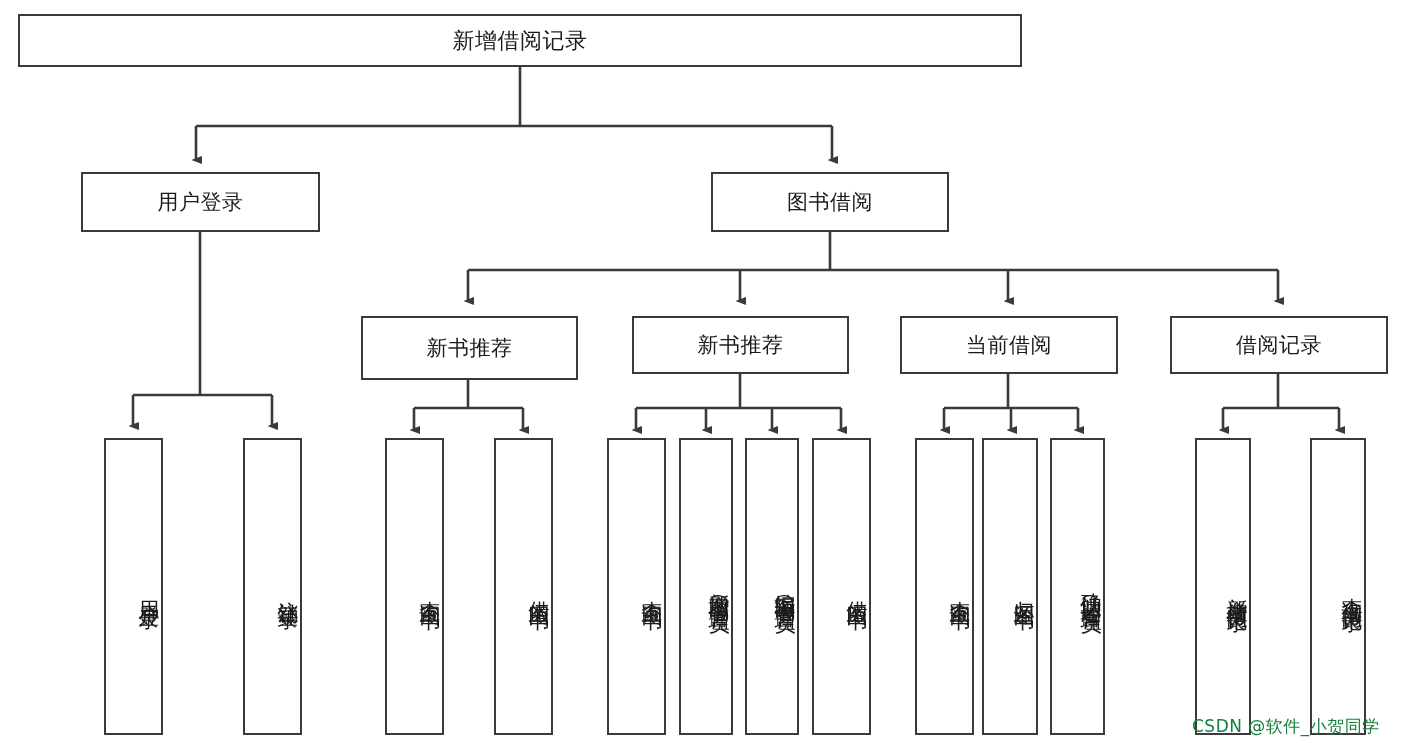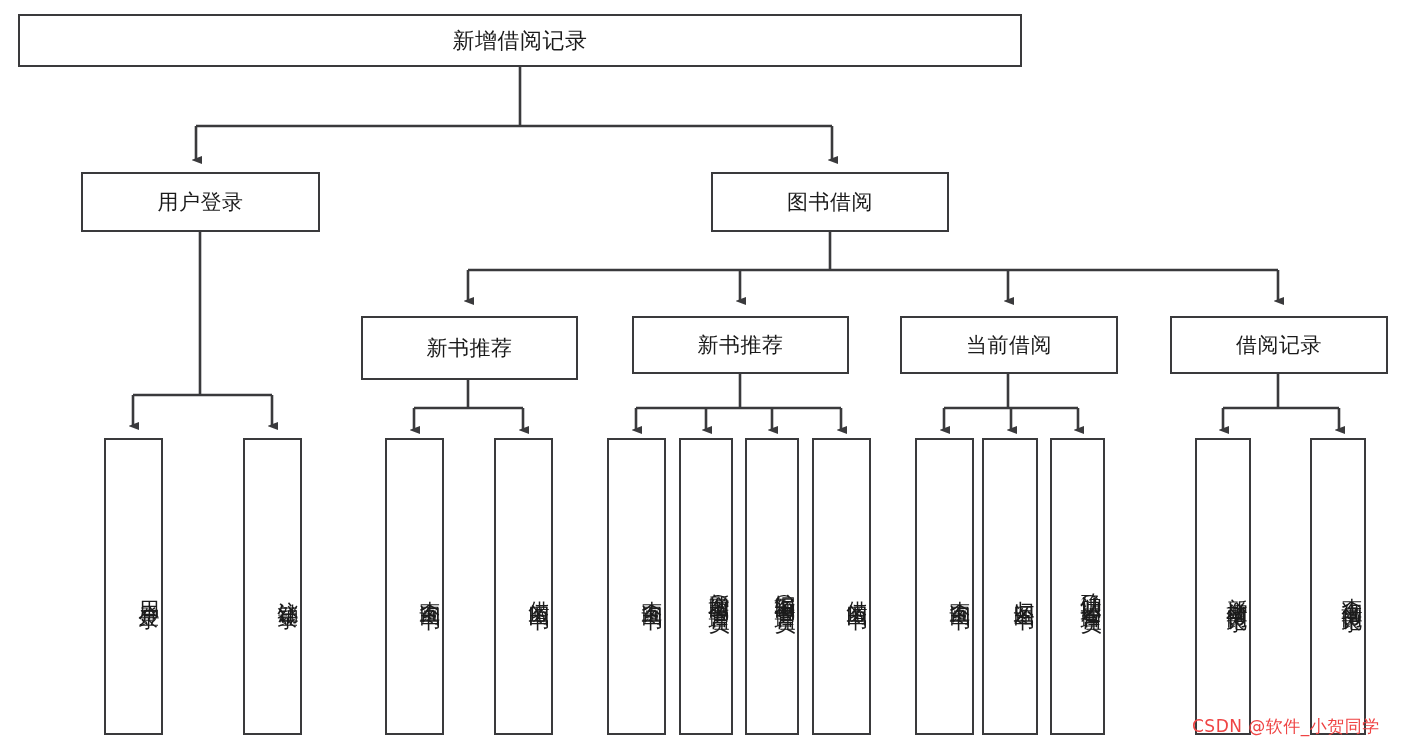--- a/index.html
+++ b/index.html
@@ -46,21 +46,21 @@
     font-size: 21px;
     line-height: 1.18;
     letter-spacing: 3px;
     align-items: flex-start;
     justify-content: center;
     padding-top: 6px;
     overflow: hidden;
   }
   .watermark {
     position: absolute;
-    color: #ef4444;
+    color: #15803d;
     font-size: 17px;
     white-space: nowrap;
     letter-spacing: 0.5px;
   }
 </style>
 </head>
 <body>
 
 <div id="canvas">
 

